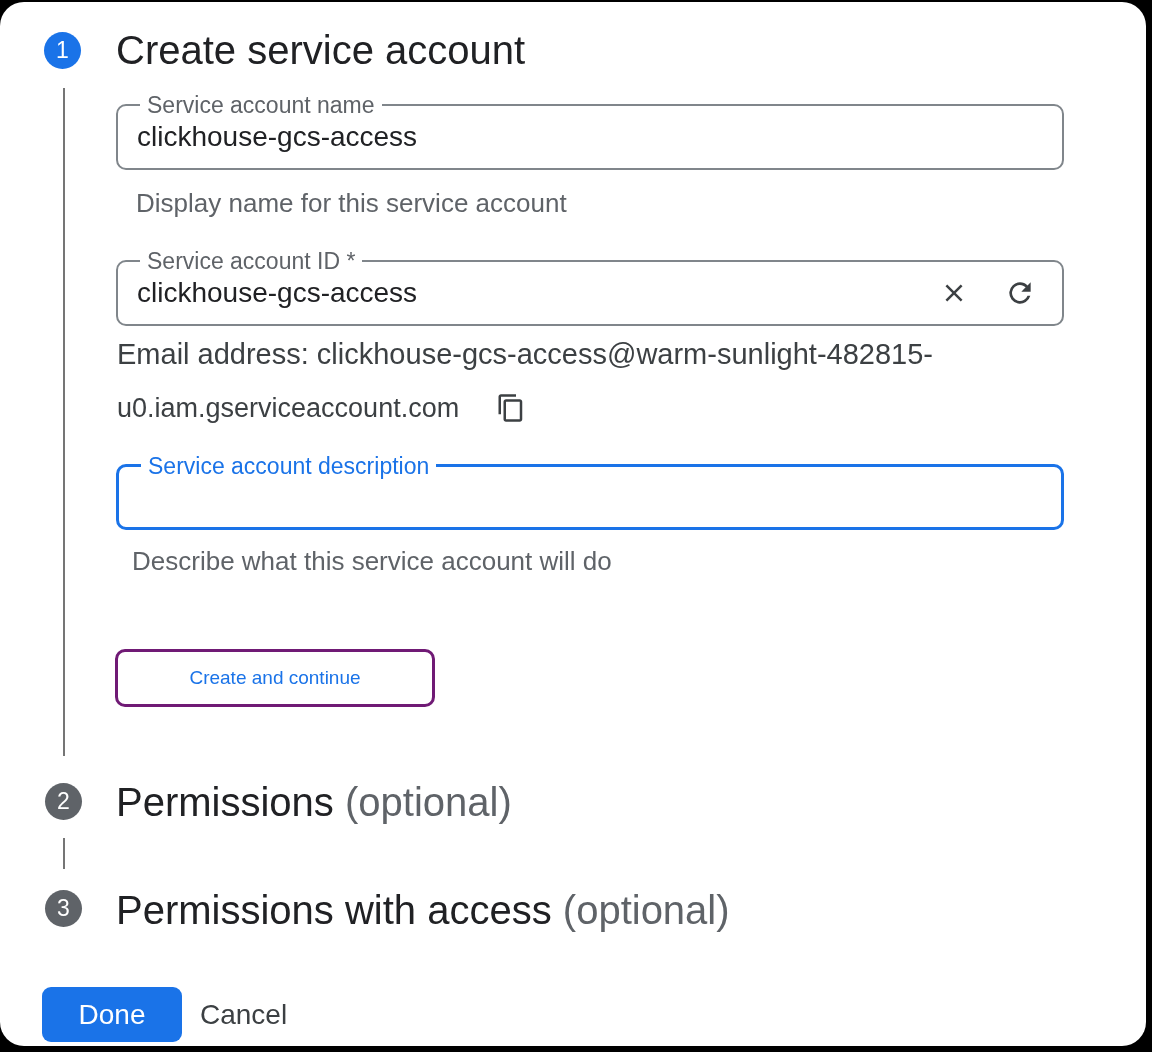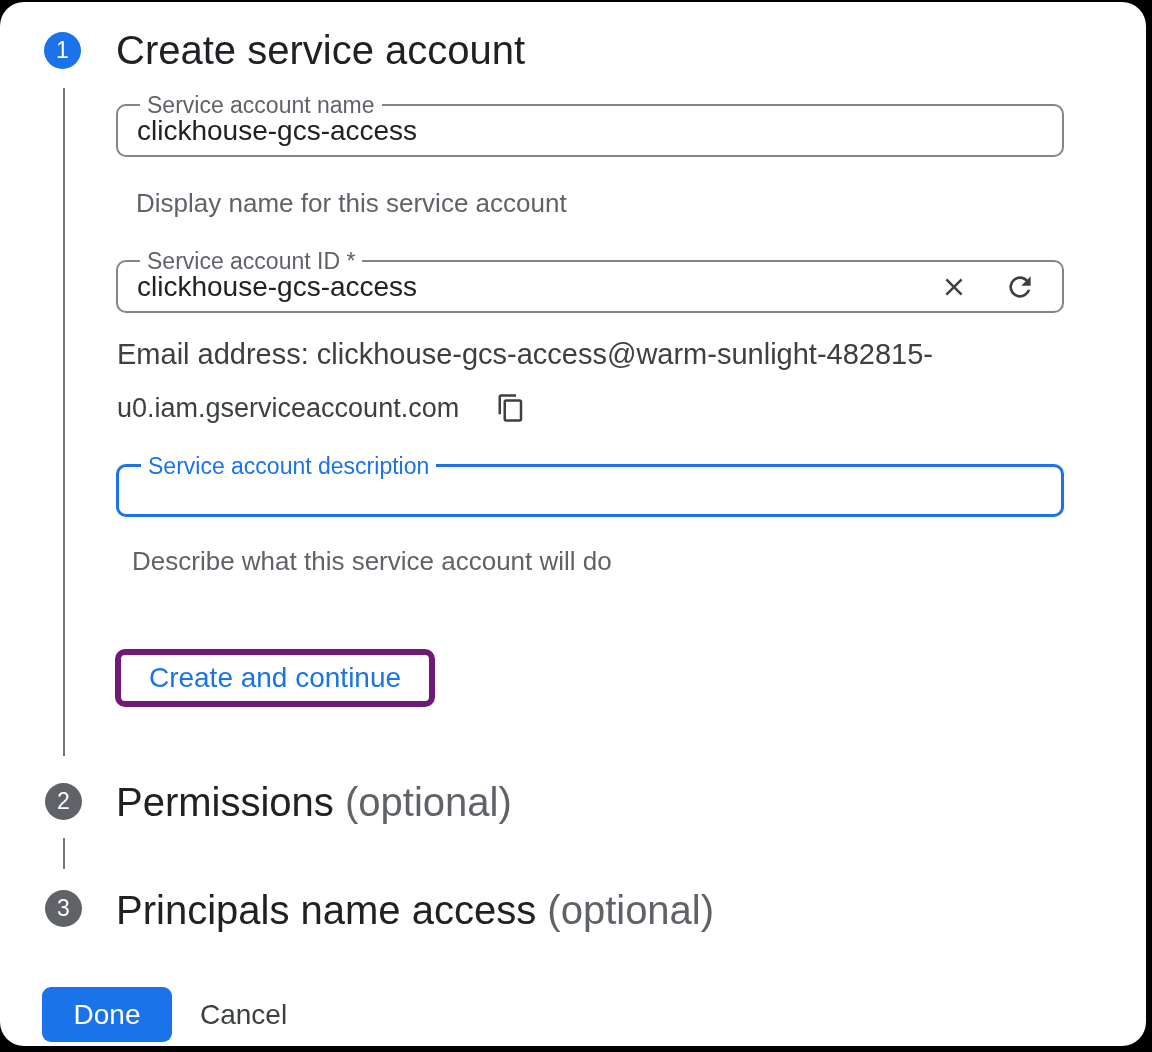--- a/index.html
+++ b/index.html
@@ -21,21 +21,21 @@
   .line-b{top:836px;height:31px;}
 
   .step-title{position:absolute;left:116px;margin:0;font-weight:400;font-size:40px;
     color:#202124;letter-spacing:0;line-height:48px;}
   .t1{top:24px;}
   .t2{top:776px;}
   .t3{top:884px;}
   .optional{color:#5f6368;}
 
   
-  .field{position:absolute;left:116px;width:948px;height:53px;box-sizing:border-box;
+  .field{position:absolute;left:116px;width:948px;height:66px;box-sizing:border-box;
     border:2px solid #80868b;border-radius:10px;display:flex;align-items:center;
     background:#fff;}
   .f1{top:102px;}
   .f2{top:258px;}
   .f3{top:462px;border:3px solid #1a73e8;}
   .field-label{position:absolute;top:-14px;left:22px;background:#fff;padding:0 7px;
     font-size:23px;color:#5f6368;white-space:nowrap;line-height:26px;}
   .f3 .field-label{color:#1a73e8;}
   .field-value{padding-left:19px;font-size:28px;color:#202124;white-space:nowrap;}
   .field-icons{margin-left:auto;display:flex;align-items:center;gap:34px;padding-right:26px;}
@@ -44,25 +44,25 @@
 
   .helper{position:absolute;font-size:26px;color:#5f6368;white-space:nowrap;}
   .h1{left:136px;top:186px;}
   .h3{left:132px;top:544px;}
 
   .email-line1{position:absolute;left:117px;top:336px;font-size:29px;color:#3c4043;white-space:nowrap;}
   .email-line2{position:absolute;left:117px;top:390px;display:flex;align-items:center;gap:36px;
     font-size:27px;color:#3c4043;white-space:nowrap;}
 
   .outlined-btn{position:absolute;left:115px;top:647px;width:320px;height:58px;
-    background:#fff;border:6px solid #701a75;border-radius:10px;color:#1a73e8;
-    font-size:28px;font-weight:500;font-family:inherit;cursor:pointer;
+    background:#fff;border:3px solid #701a75;border-radius:10px;color:#1a73e8;
+    font-size:19px;font-weight:500;font-family:inherit;cursor:pointer;
     display:flex;align-items:center;justify-content:center;}
 
-  .done-btn{position:absolute;left:42px;top:985px;width:130px;height:55px;
+  .done-btn{position:absolute;left:42px;top:985px;width:140px;height:55px;
     background:#1a73e8;color:#fff;border:none;border-radius:9px;
     font-size:28px;font-weight:500;font-family:inherit;cursor:pointer;}
   .cancel-btn{position:absolute;left:178px;top:985px;height:55px;padding:0 22px;
     background:transparent;color:#3c4043;border:none;border-radius:9px;
     font-size:28px;font-weight:500;font-family:inherit;cursor:pointer;}
 </style>
 </head>
 <body>
 
 <div class="card">
@@ -120,20 +120,20 @@
   </div>
   <h2 class="step-title t2">
     <span>Permissions</span>
     <span class="optional"> <span>(optional)</span></span>
   </h2>
 
   <div class="step-circle circle-gray c3">
     <span>3</span>
   </div>
   <h2 class="step-title t3">
-    <span>Principals name access</span>
+    <span>Permissions with access</span>
     <span class="optional"> <span>(optional)</span></span>
   </h2>
 
   <button class="done-btn">Done</button>
   <button class="cancel-btn">Cancel</button>
 
 </div>
 
 </body></html>

